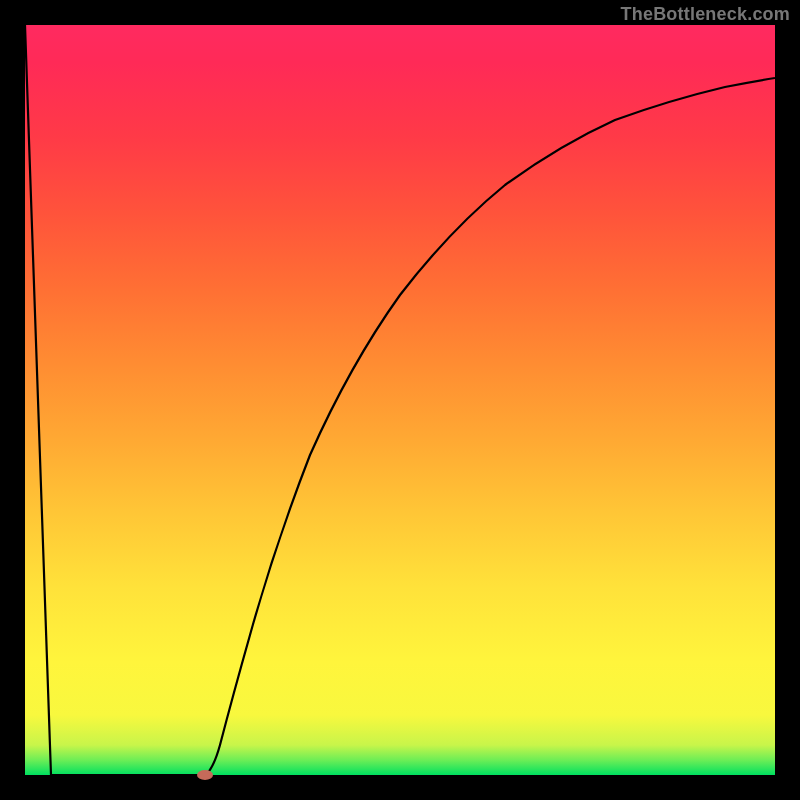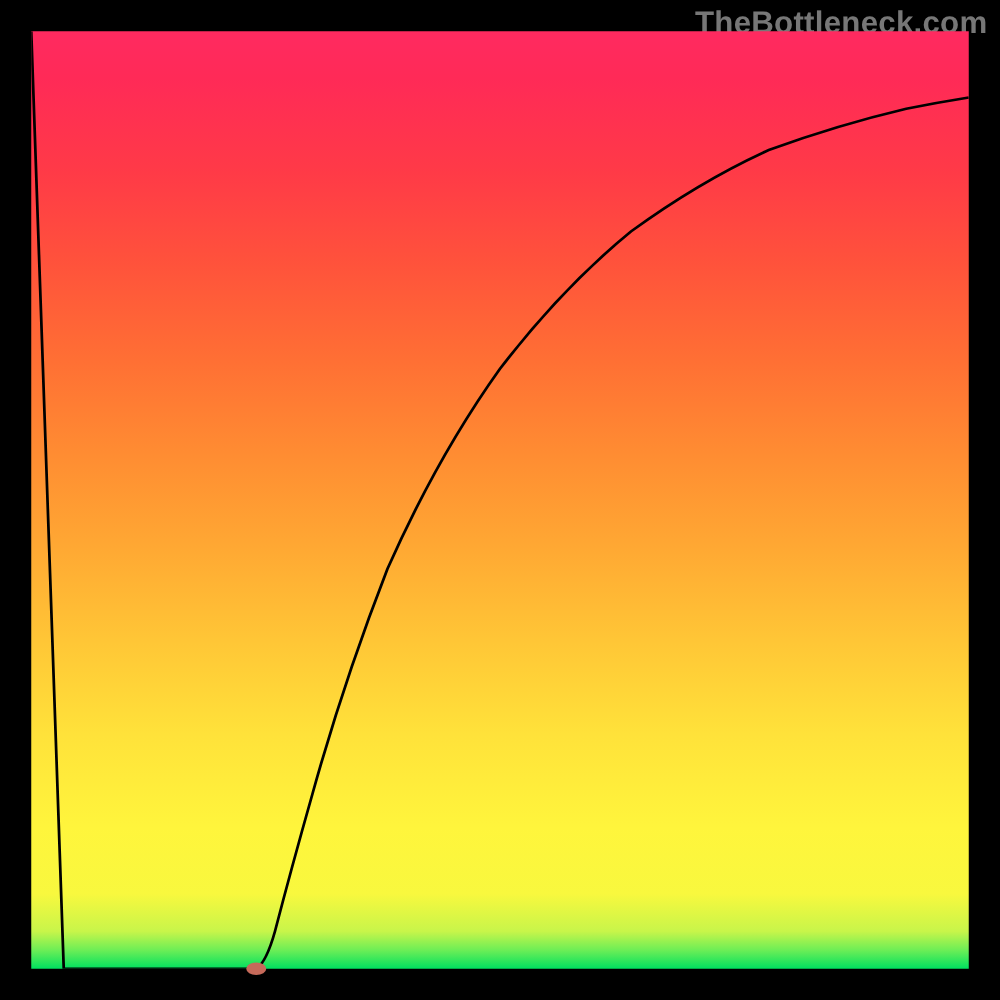--- a/index.html
+++ b/index.html
@@ -51,21 +51,21 @@
     width: 16px;
     height: 10px;
     border-radius: 50%;
     background: #c66a5a;
     transform: translate(-50%, -50%);
   }
   .watermark {
     position: absolute;
     top: 4px;
     right: 10px;
-    font-size: 25px;
+    font-size: 18px;
     font-weight: 600;
     color: #777;
     letter-spacing: 0.2px;
     user-select: none;
   }
 </style>
 </head>
 <body>
 
 <div class="frame">

